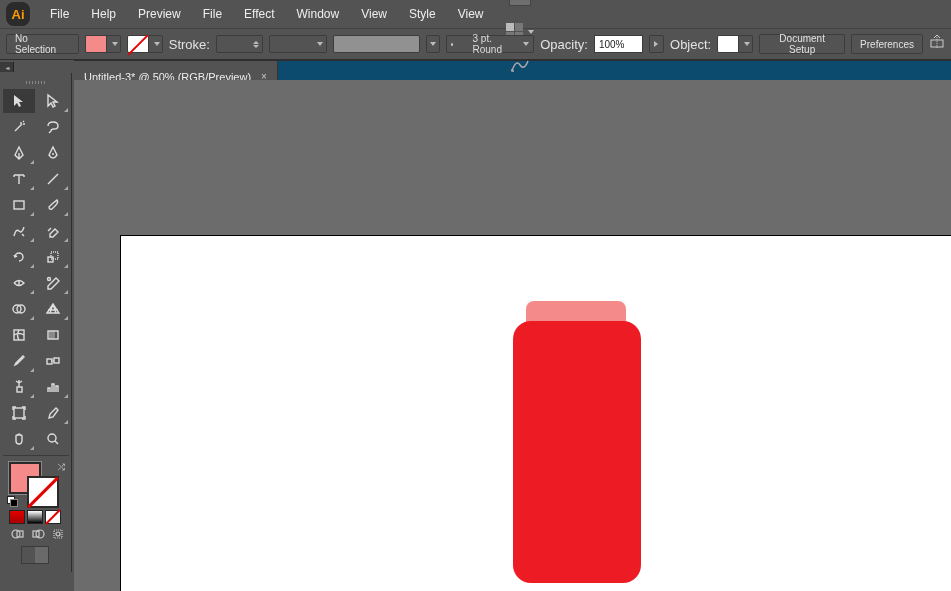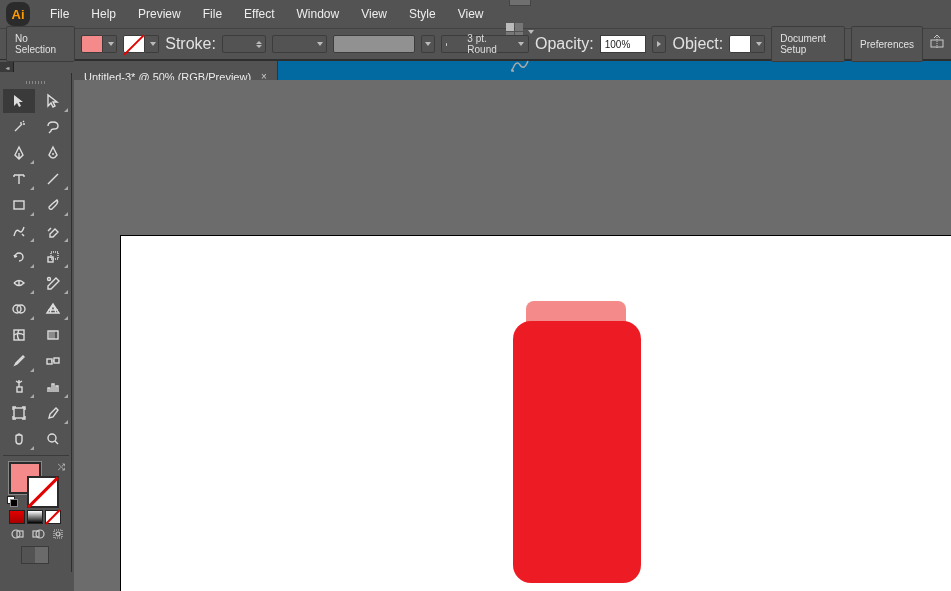--- a/index.html
+++ b/index.html
@@ -12,50 +12,50 @@
   .menubar-icons { margin-left: 10px; display: flex; align-items: center; gap: 17px; flex-direction: column; }
   .sq-icon { width: 22px; height: 18px; background: #6f6f6f; display: flex; align-items: center; justify-content: center; font-size: 9px; font-weight: bold; color: #ccc; border: 1px solid #444; }
   .workspace-switch { display: flex; align-items: center; gap: 2px; }
   .ws-block { width: 8px; height: 8px; background: #bbb; }
   .ws-block.dim { background: #777; }
   .dropdown-tri { width: 0; height: 0; border-left: 3px solid transparent; border-right: 3px solid transparent; border-top: 4px solid #bbb; margin-left: 3px; }
   .gs-icon svg { width: 20px; height: 16px; }
   
   
   .controlbar { height: 32px; background: #535353; display: flex; align-items: center; padding: 0 6px; gap: 6px; border-top: 1px solid #424242; border-bottom: 1px solid #2e2e2e; }
-  .ctrl-btn { background: #535353; border: 1px solid #3c3c3c; padding: 2px 8px; height: 36px; color: #e2e2e2; font-size: 10px; display: flex; align-items: center; border-radius: 2px; }
+  .ctrl-btn { background: #535353; border: 1px solid #3c3c3c; padding: 2px 8px; height: 20px; color: #e2e2e2; font-size: 10px; display: flex; align-items: center; border-radius: 2px; }
   .swatch-combo { display: flex; align-items: center; }
   .swatch-box { width: 22px; height: 18px; border: 1px solid #3c3c3c; border-radius: 2px 0 0 2px; }
   .swatch-dd { width: 14px; height: 18px; border: 1px solid #3c3c3c; border-left: none; border-radius: 0 2px 2px 0; display: flex; align-items: center; justify-content: center; }
   .fill-pink { background: #f48a8a; }
   .stroke-none { background: #fff; position: relative; }
   .stroke-none::after { content: ""; position: absolute; width: 140%; height: 2px; background: #e30000; top: 50%; left: -20%; transform: rotate(-45deg); }
   .stroke-white { background: #fff; }
-  .lbl { font-size: 16px; color: #e2e2e2; }
+  .lbl { font-size: 13px; color: #e2e2e2; }
   .spin-input { width: 48px; height: 18px; background: #535353; border: 1px solid #3c3c3c; border-radius: 2px; display: flex; align-items: center; padding: 0 3px; }
   .spin-arrows { display:flex; flex-direction:column; margin-left:auto; }
   .spin-arrows span { width:0;height:0;border-left:3px solid transparent;border-right:3px solid transparent; }
   .spin-arrows .up { border-bottom:3px solid #bbb; margin-bottom:1px;}
   .spin-arrows .dn { border-top:3px solid #bbb;}
   .long-dd { width: 60px; height: 18px; background: #535353; border: 1px solid #3c3c3c; border-radius: 2px; display:flex; align-items:center; justify-content:flex-end; padding:0 3px; }
   .brush-dd { width: 90px; height: 18px; background: #919191; border: 1px solid #3c3c3c; border-radius: 2px; }
   .profile-dd { width: 90px; height: 18px; background: #535353; border: 1px solid #3c3c3c; border-radius: 2px; display:flex; align-items:center; padding:0 4px; gap:20px; }
   .dot { width:3px;height:3px;background:#ccc;border-radius:50%; }
   .opacity-input { width: 50px; height: 18px; background: #fff; border: 1px solid #3c3c3c; color: #222; padding: 0 4px; display:flex; align-items:center; font-size:10px; }
   .arrow-btn { width: 16px; height: 18px; border:1px solid #3c3c3c; border-radius:2px; display:flex;align-items:center;justify-content:center; }
   .arrow-btn span { width:0;height:0;border-top:3px solid transparent;border-bottom:3px solid transparent;border-left:4px solid #bbb; }
-  .right-btns { margin-left: auto; display: flex; gap: 6px; align-items:center; }
+  .right-btns { margin-left: auto; display: flex; gap: 6px; align-items:center;text-align:center; }
   .align-icon svg { width:16px; height:16px; }
 
   
   .panel-strip { position: absolute; top: 62px; left: 0; width: 14px; height: 10px; background: #3a3a3a; border-right:1px solid #222; display:flex;align-items:center;justify-content:center; }
   .panel-strip::before { content:"◂◂"; font-size:6px; color:#aaa; letter-spacing:-2px;}
   
   
-  .tabbar { margin-left: 74px; height: 32px; background: #0369a1; display: flex; align-items: stretch; border-top:1px solid #2e2e2e; }
+  .tabbar { margin-left: 74px; height: 32px; background: #0c4a6e; display: flex; align-items: stretch; border-top:1px solid #2e2e2e; }
   .tab { background: #535353; padding: 0 10px; display: flex; align-items: center; gap: 10px; font-size: 11px; color: #eee; border-right:1px solid #333; }
   .tab .close { font-size: 10px; color: #ccc; }
   
   
   .workspace { position: absolute; top: 80px; left: 74px; right: 0; bottom: 0; background: #6c6c6c; }
   .canvas { position: absolute; top: 155px; left: 46px; width: 900px; height: 500px; background: #fff; border:1px solid #000; border-right:none; border-bottom:none; }
   .art-top { position:absolute; top:65px; left:405px; width:100px; height:30px; background:#f48a8a; border-radius:8px 8px 0 0; }
   .art-body { position:absolute; top:85px; left:392px; width:128px; height:262px; background:#ed1c24; border-radius:18px; }
 
   

